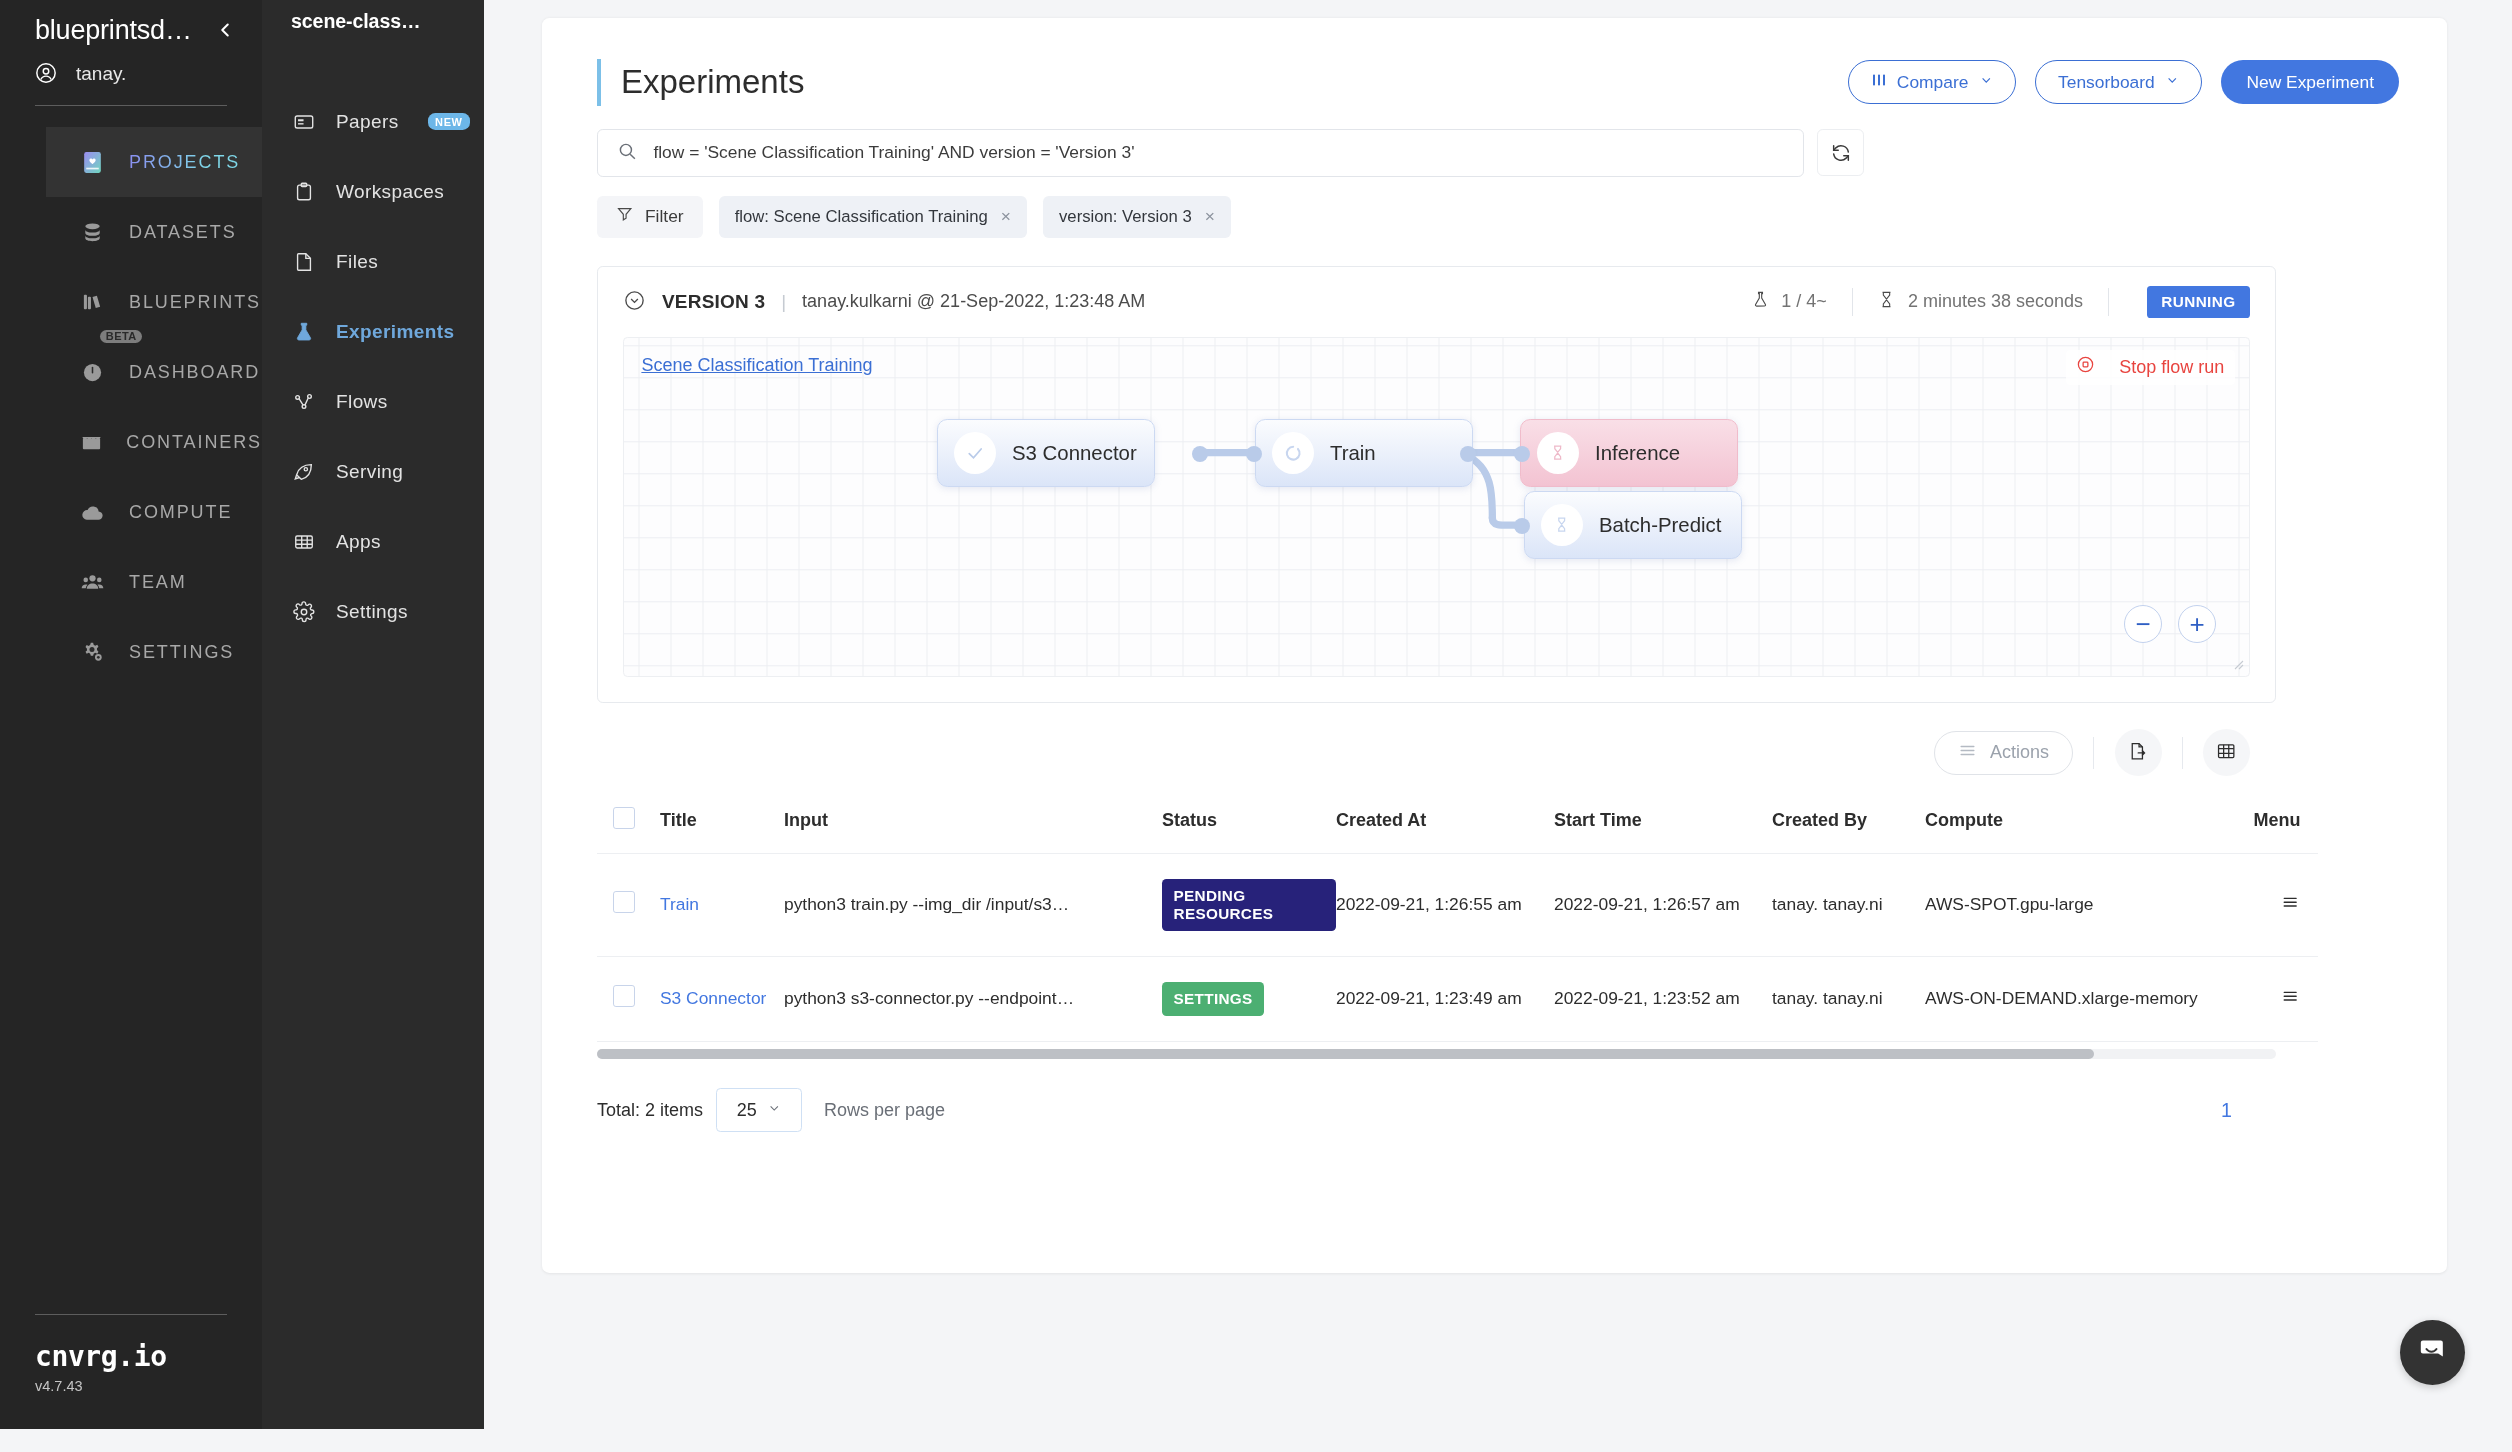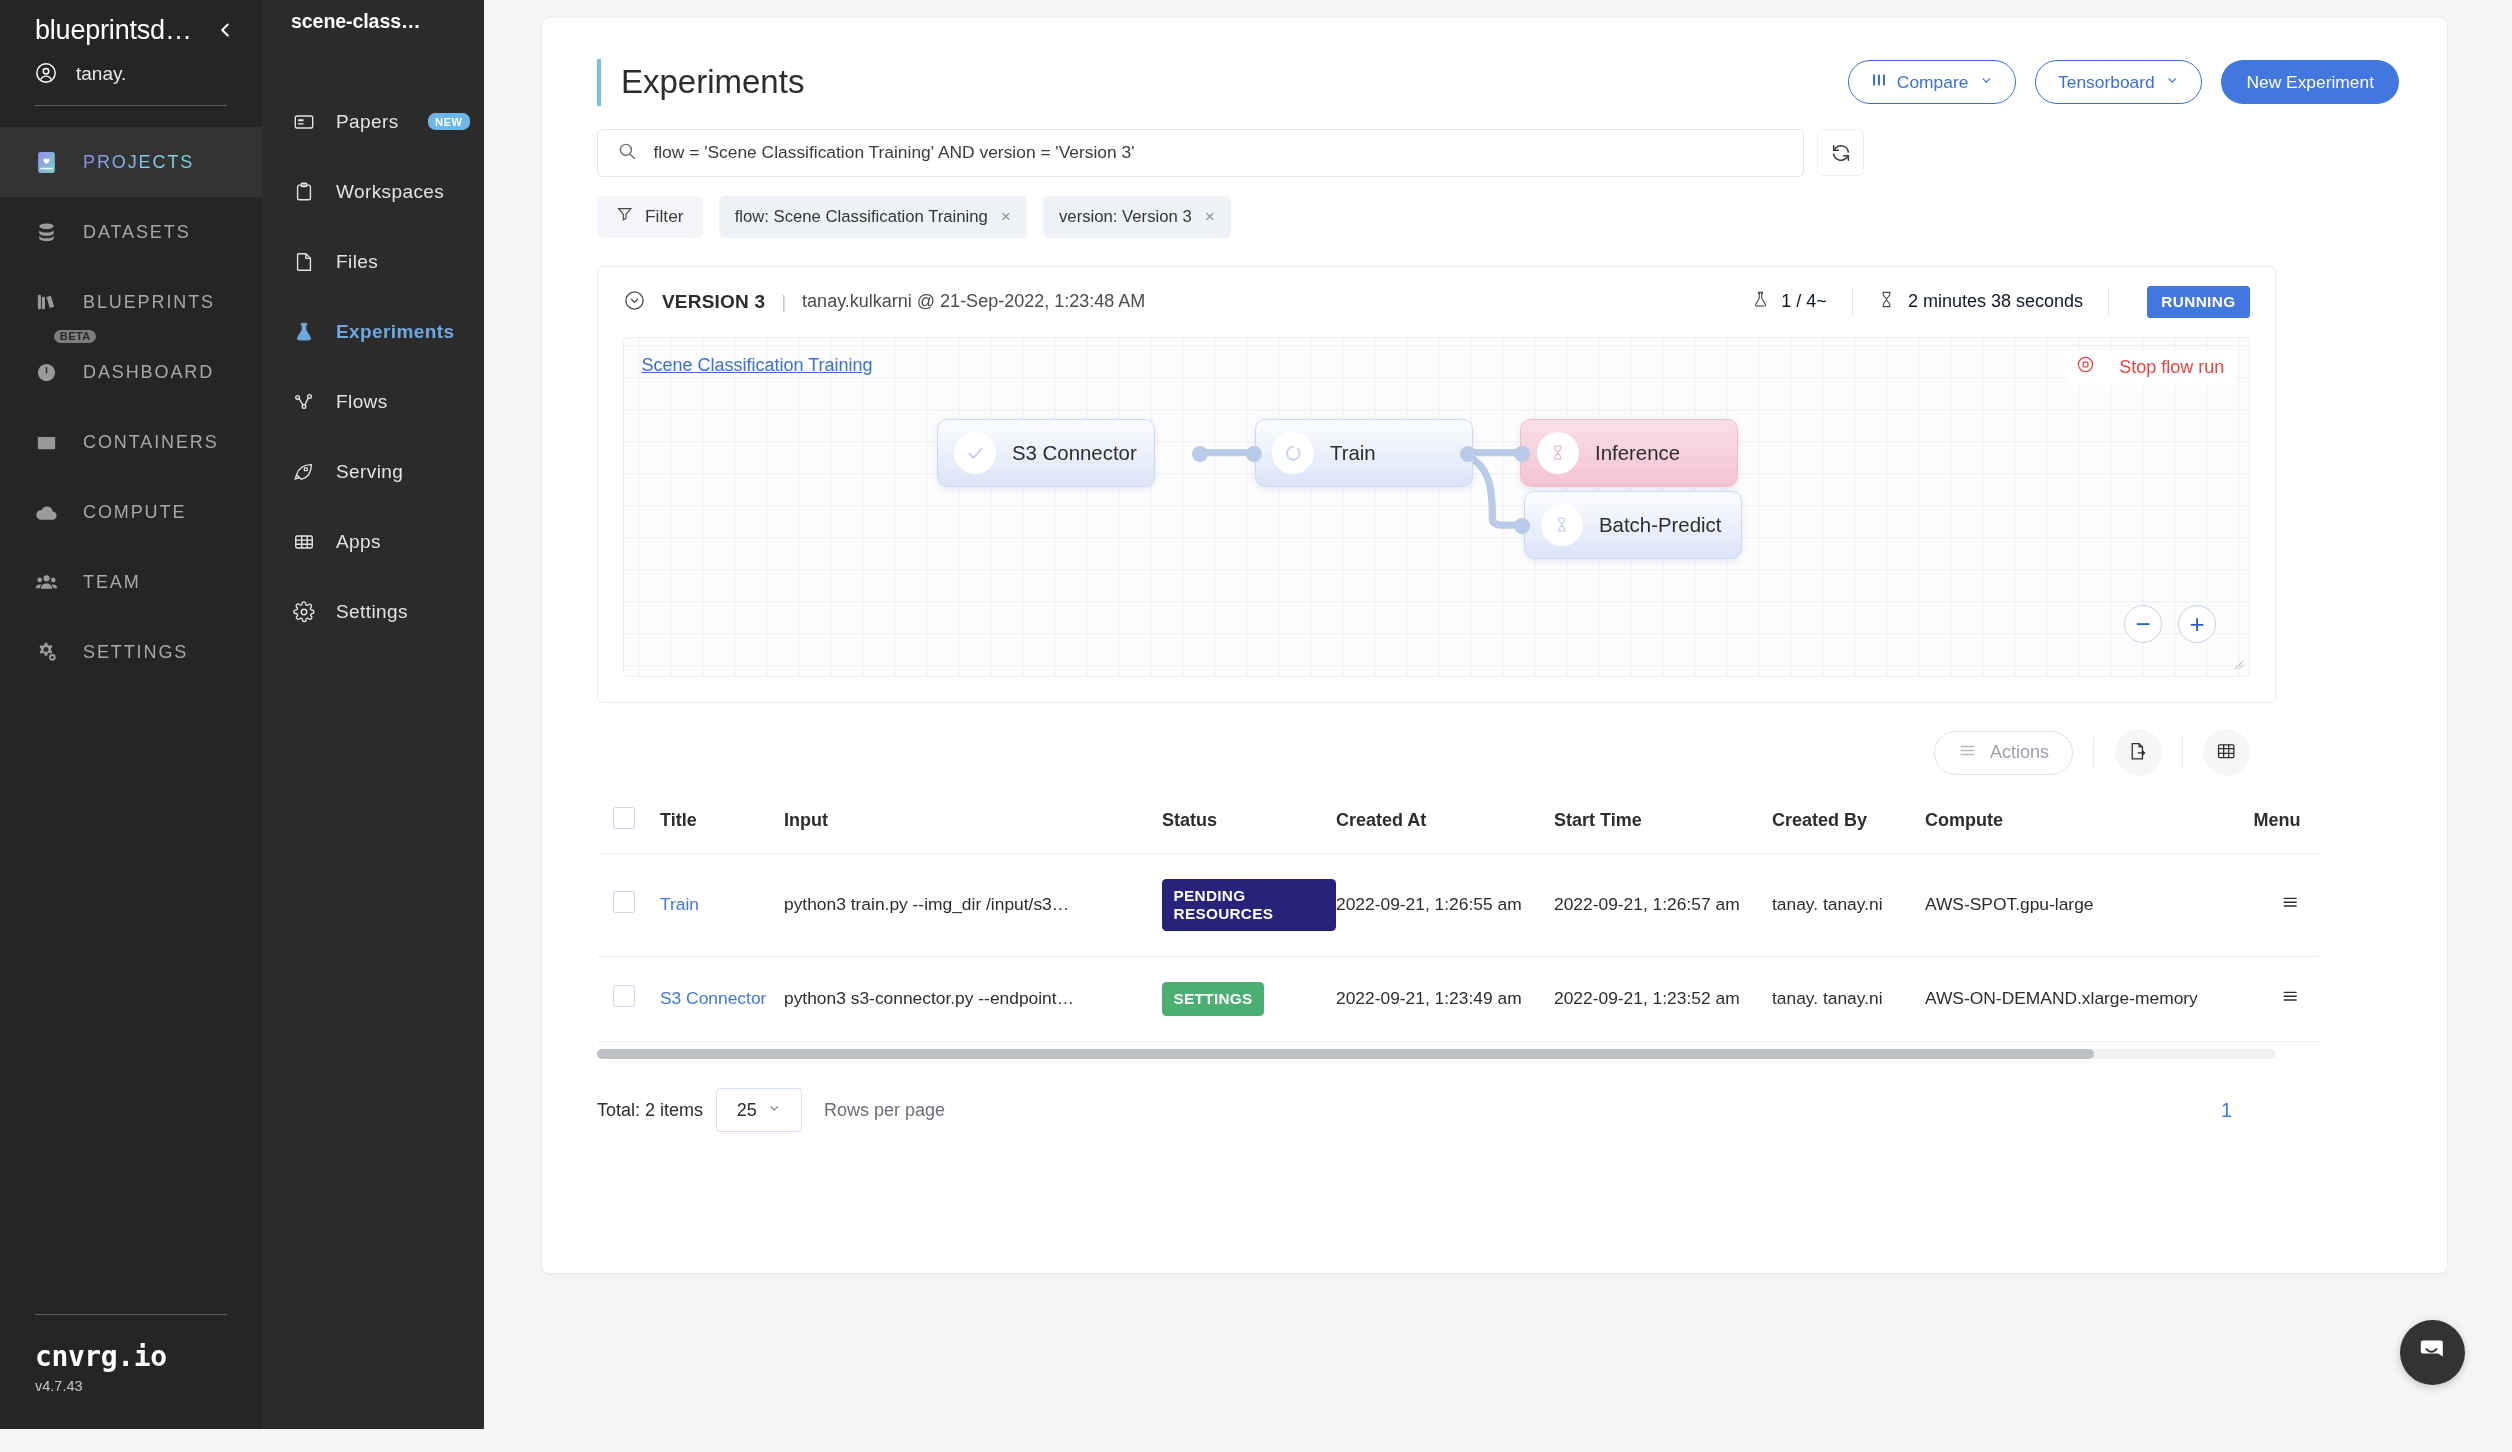--- a/index.html
+++ b/index.html
@@ -29,21 +29,21 @@
     width: 29px; height: 29px; display:flex; align-items:center; justify-content:center;
     cursor: pointer;
   }
   .rail-user {
     display:flex; align-items:center; gap: 19px;
     padding: 16px 35px 0 35px;
   }
   .rail-user-name { font-size: 19px; color: #e8e8e8; }
   .rail-sep { margin: 19px 35px 0 35px; height:0.7px; background:#5d5d5d; }
 
-  .rail-nav { margin-top: 22px; }
+  .rail-nav { margin-top: 22px; padding-left: 46px; }
   .rail-item {
     display:flex; align-items:center; gap: 22px;
     height: 70px; padding-left: 32px;
     cursor:pointer; position: relative;
   }
   .rail-item.active { background:#333333; }
   .rail-item-label {
     font-size: 18px; letter-spacing: 1.9px; font-weight: 500; color:#a8a8a8;
   }
   .rail-item.active .rail-item-label {
@@ -143,21 +143,21 @@
   .flow-card {
     margin: 28px 0 0 0; border:0.7px solid #e7eaee; border-radius:5.8px; background:#fff;
     width: 1679px;
   }
   .flow-head { display:flex; align-items:center; justify-content:space-between; padding: 19px 25px; }
   .flow-head-left { display:flex; align-items:center; gap:16px; }
   .ver-label { font-size:19px; font-weight:700; color:#2d2d2d; letter-spacing:0.2px; }
   .ver-divider { color:#c6cbd2; font-size:19px; }
   .ver-meta { font-size:18px; color:#4c4c4c; }
   .flow-head-right { display:flex; align-items:center; gap:0; }
-  .meta-item { display:flex; align-items:center; gap:11.6px; font-size:18px; color:#0f172a; padding: 0 25px; }
+  .meta-item { display:flex; align-items:center; gap:11.6px; font-size:18px; color:#737373; padding: 0 25px; }
   .vsep { width:0.7px; height:28px; background:#e2e5ea; }
   .status-pill {
     background:#4277e0; color:#fff; font-size:15.3px; font-weight:700;
     border-radius:3.6px; padding: 7.3px 14.5px; letter-spacing:0.4px; margin-left: 38px;
   }
 
   .canvas {
     position:relative; margin: 0 25px 25px 25px; height: 340px;
     border:0.7px solid #edeff2; border-radius:4.4px; overflow:hidden;
     background-color:#fdfdfe;

